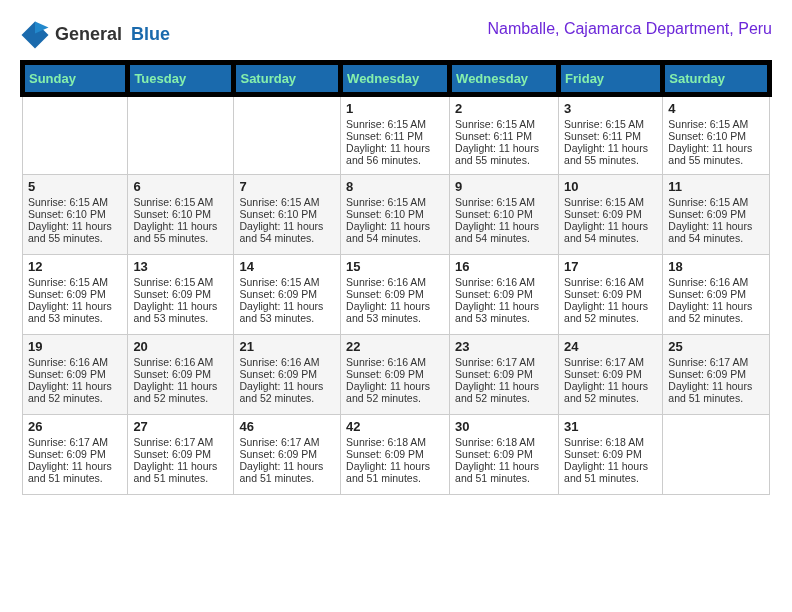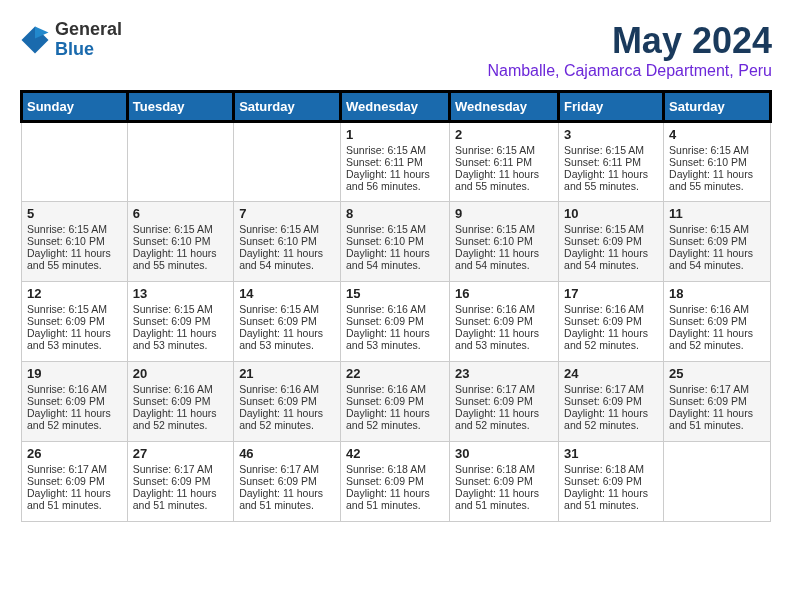--- a/index.html
+++ b/index.html
@@ -15,32 +15,33 @@
       justify-content: space-between;
       align-items: flex-start;
       margin-bottom: 10px;
     }
     .logo {
       display: flex;
       align-items: center;
     }
     .logo-text {
       display: flex;
-      flex-direction: column;
+      flex-direction: row;
       line-height: 1.1;
     }
     .logo-general {
       font-size: 18px;
       font-weight: bold;
       color: #333;
     }
     .logo-blue {
       font-size: 18px;
       font-weight: bold;
       color: #1a6aad;
+      margin-left: 9px;
     }
     .logo-icon {
       width: 30px;
       height: 30px;
       margin-right: 5px;
     }
     .title-area {
       text-align: right;
     }
     .month-title {
@@ -51,25 +52,25 @@
     .location-title {
       font-size: 16px;
       color: #6d28d9;
     }
     table {
       width: 100%;
       border-collapse: collapse;
     }
     thead tr th {
       background-color: #1a6aad;
-      color: #ffffff;
+      color: #86efac;
       font-size: 13px;
       padding: 6px 4px;
       text-align: left;
-      border: 3px solid #000000;
+      border: 5px solid #000000;
     }
     tbody tr td {
       border: 1px solid #ccc;
       vertical-align: top;
       padding: 4px 5px;
       font-size: 10.5px;
       color: #333;
       height: 80px;
       width: 113px;
     }
@@ -95,21 +96,20 @@
     <svg class="logo-icon" viewBox="0 0 40 40">
       <polygon points="20,2 38,20 20,38 2,20" fill="#1a6aad"></polygon>
       <polygon points="20,2 38,10 20,18" fill="#2288cc"></polygon>
     </svg>
     <div class="logo-text">
       <span class="logo-general">General</span>
       <span class="logo-blue">Blue</span>
     </div>
   </div>
   <div class="title-area">
-    <div class="month-title">May 2024</div>
     <div class="location-title">Namballe, Cajamarca Department, Peru</div>
   </div>
 </div>
 
 <table>
   <thead>
     <tr id="weekday-header">
     <th>Sunday</th>
         <th>Tuesday</th>
         <th>Saturday</th>

